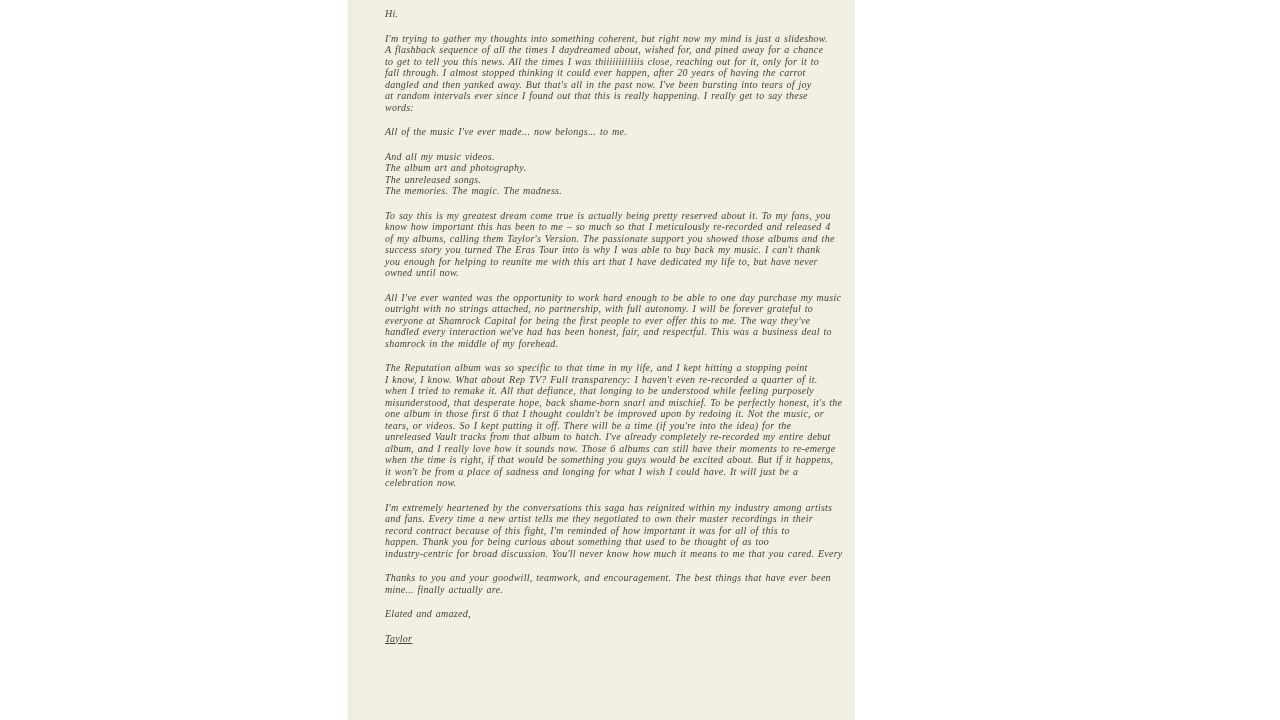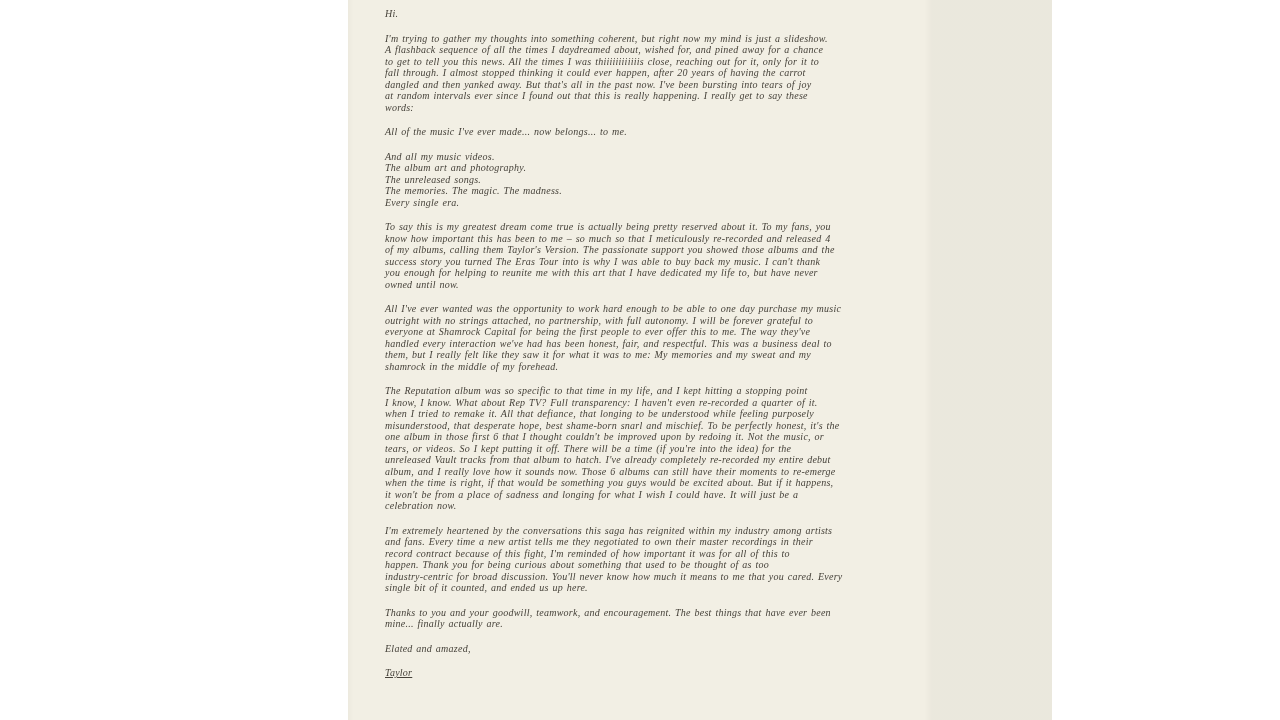--- a/index.html
+++ b/index.html
@@ -12,21 +12,21 @@
   body{
     width:1280px;height:720px;
     background:var(--bg);
     position:relative;
     overflow:hidden;
     font-family:"Liberation Serif", serif;
   }
   .paper{
     position:absolute;
     left:348px;top:0;
-    width:704px;height:720px;
+    width:507px;height:720px;
     background:var(--paper);
     background-image:linear-gradient(90deg, rgba(0,0,0,0.025) 0, rgba(0,0,0,0) 6px, rgba(0,0,0,0) 576px, rgba(0,0,0,0.03) 584px);
   }
   .letter{
     padding:8px 28px 0 37px;
     color:var(--ink);
     font-style:italic;
     font-size:10px;
     line-height:11.5px;
     letter-spacing:0.25px;
@@ -58,58 +58,55 @@
         <div>words:</div>
       </div>
     <div class="block">
       <div>All of the music I've ever made... now belongs... to me.</div>
     </div>
     <div class="block">
         <div>And all my music videos.</div>
         <div>The album art and photography.</div>
         <div>The unreleased songs.</div>
         <div>The memories. The magic. The madness.</div>
-        <div>Every single era.</div>
       </div>
     <div class="block">
         <div>To say this is my greatest dream come true is actually being pretty reserved about it. To my fans, you</div>
         <div>know how important this has been to me – so much so that I meticulously re-recorded and released 4</div>
         <div>of my albums, calling them Taylor's Version. The passionate support you showed those albums and the</div>
         <div>success story you turned The Eras Tour into is why I was able to buy back my music. I can't thank</div>
         <div>you enough for helping to reunite me with this art that I have dedicated my life to, but have never</div>
         <div>owned until now.</div>
       </div>
     <div class="block">
         <div>All I've ever wanted was the opportunity to work hard enough to be able to one day purchase my music</div>
         <div>outright with no strings attached, no partnership, with full autonomy. I will be forever grateful to</div>
         <div>everyone at Shamrock Capital for being the first people to ever offer this to me. The way they've</div>
         <div>handled every interaction we've had has been honest, fair, and respectful. This was a business deal to</div>
-        <div>them, but I really felt like they saw it for what it was to me: My memories and my sweat and my</div>
         <div>shamrock in the middle of my forehead.</div>
       </div>
     <div class="block">
         <div>The Reputation album was so specific to that time in my life, and I kept hitting a stopping point</div>
         <div>I know, I know. What about Rep TV? Full transparency: I haven't even re-recorded a quarter of it.</div>
         <div>when I tried to remake it. All that defiance, that longing to be understood while feeling purposely</div>
-        <div>misunderstood, that desperate hope, best shame-born snarl and mischief. To be perfectly honest, it's the</div>
+        <div>misunderstood, that desperate hope, back shame-born snarl and mischief. To be perfectly honest, it's the</div>
         <div>one album in those first 6 that I thought couldn't be improved upon by redoing it. Not the music, or</div>
         <div>tears, or videos. So I kept putting it off. There will be a time (if you're into the idea) for the</div>
         <div>unreleased Vault tracks from that album to hatch. I've already completely re-recorded my entire debut</div>
         <div>album, and I really love how it sounds now. Those 6 albums can still have their moments to re-emerge</div>
         <div>when the time is right, if that would be something you guys would be excited about. But if it happens,</div>
         <div>it won't be from a place of sadness and longing for what I wish I could have. It will just be a</div>
         <div>celebration now.</div>
       </div>
     <div class="block">
         <div>I'm extremely heartened by the conversations this saga has reignited within my industry among artists</div>
         <div>and fans. Every time a new artist tells me they negotiated to own their master recordings in their</div>
         <div>record contract because of this fight, I'm reminded of how important it was for all of this to</div>
         <div>happen. Thank you for being curious about something that used to be thought of as too</div>
         <div>industry-centric for broad discussion. You'll never know how much it means to me that you cared. Every</div>
-        <div>single bit of it counted, and ended us up here.</div>
       </div>
     <div class="block">
         <div>Thanks to you and your goodwill, teamwork, and encouragement. The best things that have ever been</div>
         <div>mine... finally actually are.</div>
       </div>
     <div class="block">
       <div>Elated and amazed,</div>
     </div>
     <div class="block signature">
       <div>Taylor</div>

